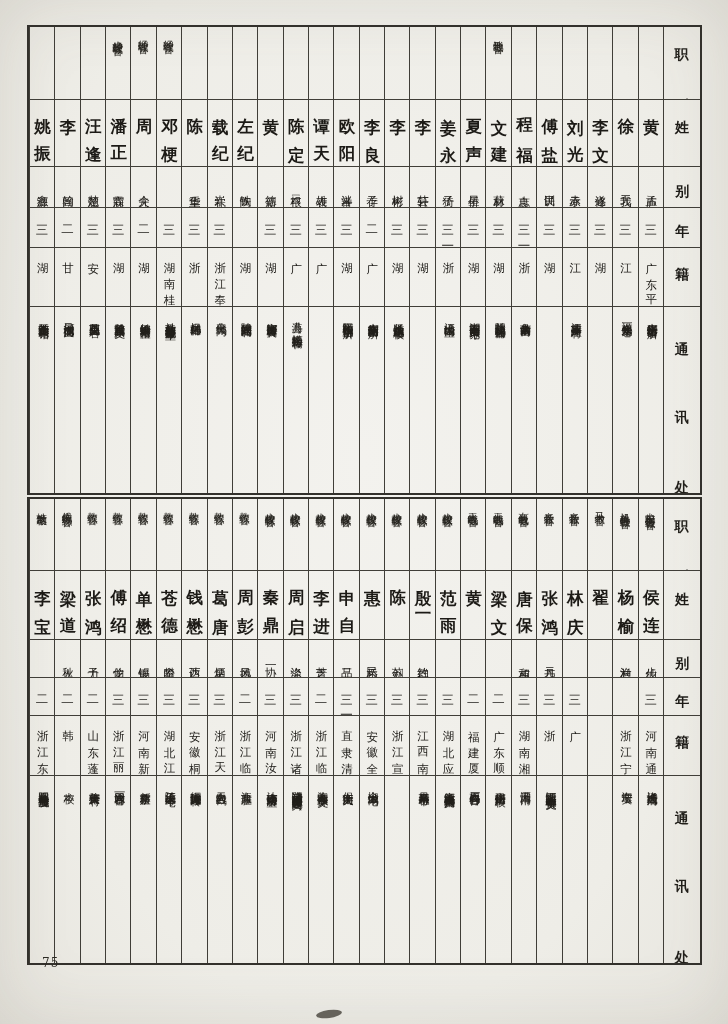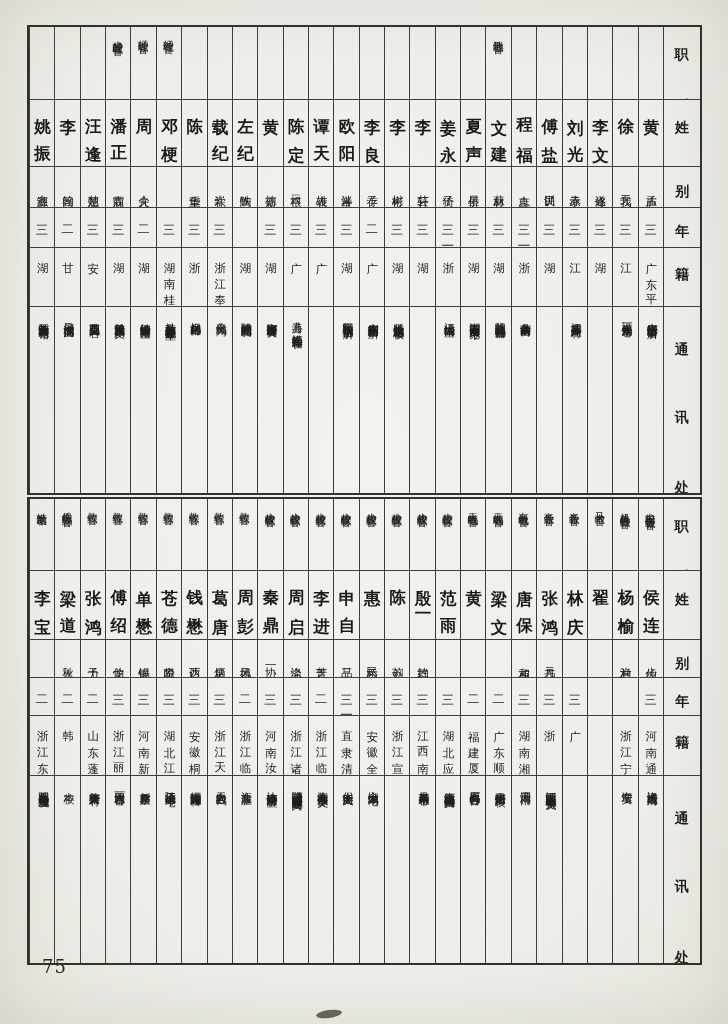--- a/index.html
+++ b/index.html
@@ -26,21 +26,21 @@
   .cell.native .vt{font-size:11.5px;line-height:1.12;height:82%;max-height:92%;
     text-align:justify;text-align-last:justify;}
   .cell.address{align-items:flex-start;padding-top:7px;}
   .cell.address .vt{font-size:11px;line-height:1.18;letter-spacing:.5px;max-height:94%;color:#211f1a;}
   .cell.head .vt{font-size:14px;font-weight:600;letter-spacing:2px;height:72%;
     text-align:justify;text-align-last:justify;}
   .cell.head.address .vt{height:76%;}
   .cell.head.address{align-items:center;padding-top:0;}
   .cell.head.job{align-items:center;padding-top:0;}
   .pageno{position:absolute;left:42px;top:956px;font-family:"DejaVu Serif","Liberation Serif",serif;
-    font-size:18px;color:#2b2923;letter-spacing:1px;}
+    font-size:12px;color:#2b2923;letter-spacing:1px;}
   .speck{position:absolute;left:316px;top:1010px;width:26px;height:8px;border-radius:50%;
     background:#3b372f;opacity:.75;transform:rotate(-8deg);}
 </style>
 </head>
 <body>
 
 <div class="page">
   <div class="roster" id="t1">
       <div class="cell job head">
         <span class="vt">职别</span>

